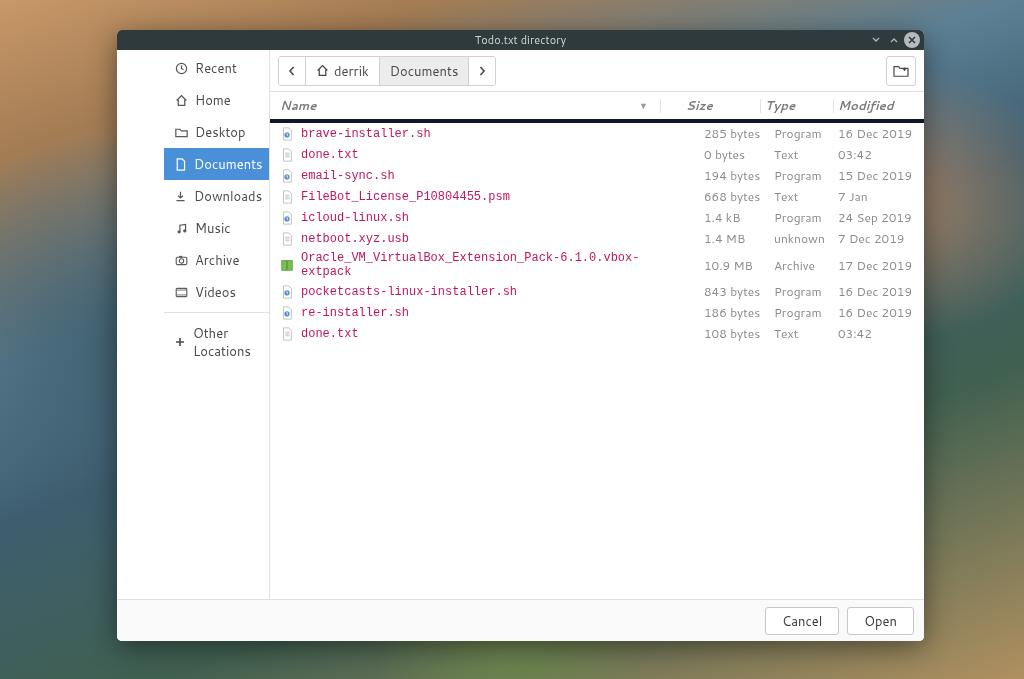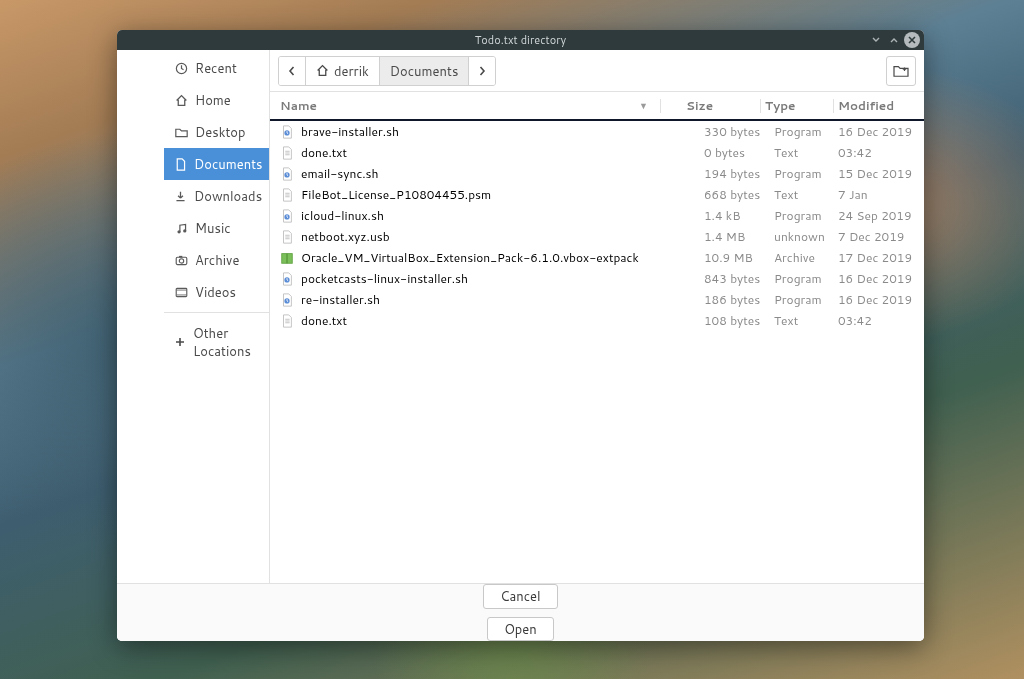--- a/index.html
+++ b/index.html
@@ -94,42 +94,43 @@
 .pathbtn.back { padding:0 8px; }
 .pathbtn.fwd { padding:0 8px; }
 .pathbtn.active { background:#ececec; }
 .toolbar-spacer { flex:1; }
 .sq-btn {
   width:30px; height:30px; border:1px solid #d0d0d0; border-radius:3px;
   display:flex; align-items:center; justify-content:center;
   background:#fff; cursor:pointer; color:#4a4a4a;
 }
 .headers {
-  display:flex; border-bottom:2px solid #0f172a;
+  display:flex; border-bottom:4px solid #0f172a;
   font-weight:600; color:#7a7a7a; font-size:12px;
   padding: 5px 0;
+  font-style: italic;
 }
 .col-name { flex:1; padding-left:10px; display:flex; align-items:center; gap:4px;}
 .col-size { width:70px;margin-left:21px; }
 .col-type { width:64px; }
 .col-mod  { width:86px; padding-right:6px;}
 .col-sep { width:1px; background:#e1e1e1; margin:0 4px; height:14px; align-self:center;}
 .rows { flex:1; overflow:auto; }
 .row {
   display:flex; align-items:center;
   padding: 2px 0;
   color:#8a8a8a; font-size:12px;
   cursor:pointer;
 }
-.row .col-name { color:#000000; gap:7px; }
+.row .col-name { color:#be185d; gap:7px;font-family:Liberation Mono, monospace; }
 .fi { width:14px; height:14px; display:inline-flex; align-items:center; justify-content:center; }
 .footer {
-  height:58px; border-top:1px solid #e1e1e1;
+  height:42px; border-top:1px solid #e1e1e1;
   display:flex; align-items:center; justify-content:flex-end;
-  gap:8px; padding:0 10px; background:#fafafa;flex-direction:column;
+  gap:8px; padding:0 10px; background:#fafafa;
 }
 .btn {
   height:28px; padding:0 16px;
   border:1px solid #c8c8c8; border-radius:3px;
   background:#fff; cursor:pointer; color:#3a3a3a;
   display:inline-flex; align-items:center;
 }
 .sort-ind { font-size:9px; color:#9a9a9a; margin-left:auto; margin-right:8px;}
 svg { display:block; }
 </style>
@@ -300,21 +301,21 @@
               <div class="col-name">
                 <span class="fi">
                   <svg width="14" height="14" viewBox="0 0 16 16">
                     <path d="M4 1h6l3 3v11H4z" fill="#fff" stroke="#bdbdbd"></path>
                     <circle cx="8" cy="9" r="3" fill="#5b8dd6"></circle>
                     <path d="M8 7v2l1.3 1" stroke="#fff" fill="none" stroke-width="1"></path>
                   </svg>
                 </span>
                 <span>brave-installer.sh</span>
               </div>
-              <div class="col-size">330 bytes</div>
+              <div class="col-size">285 bytes</div>
               <div class="col-type">Program</div>
               <div class="col-mod">16 Dec 2019</div>
             </div>
             <div class="row">
               <div class="col-name">
                 <span class="fi">
                   <svg width="14" height="14" viewBox="0 0 16 16">
                     <path d="M4 1h6l3 3v11H4z" fill="#fff" stroke="#bdbdbd"></path>
                     <path d="M6 6h5M6 8h5M6 10h5" stroke="#bdbdbd"></path>
                   </svg>

